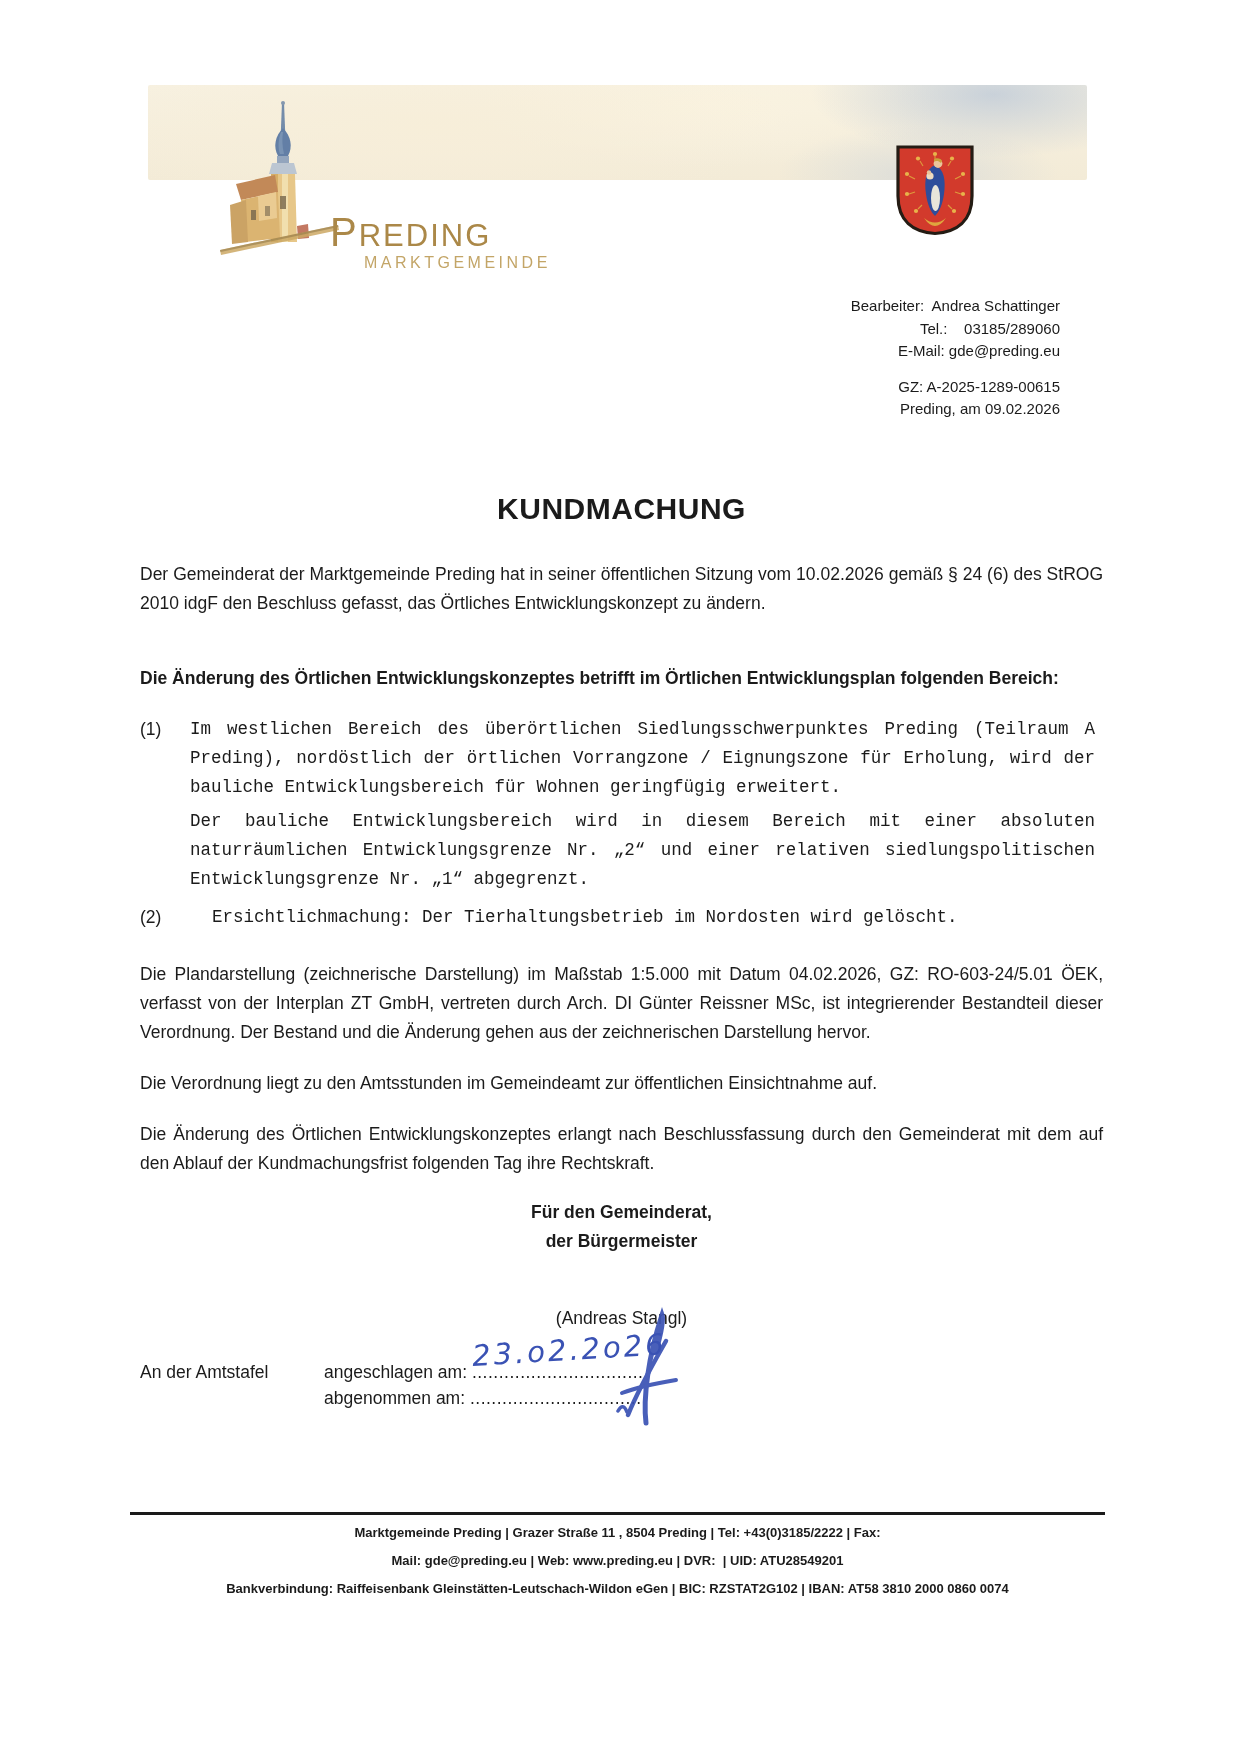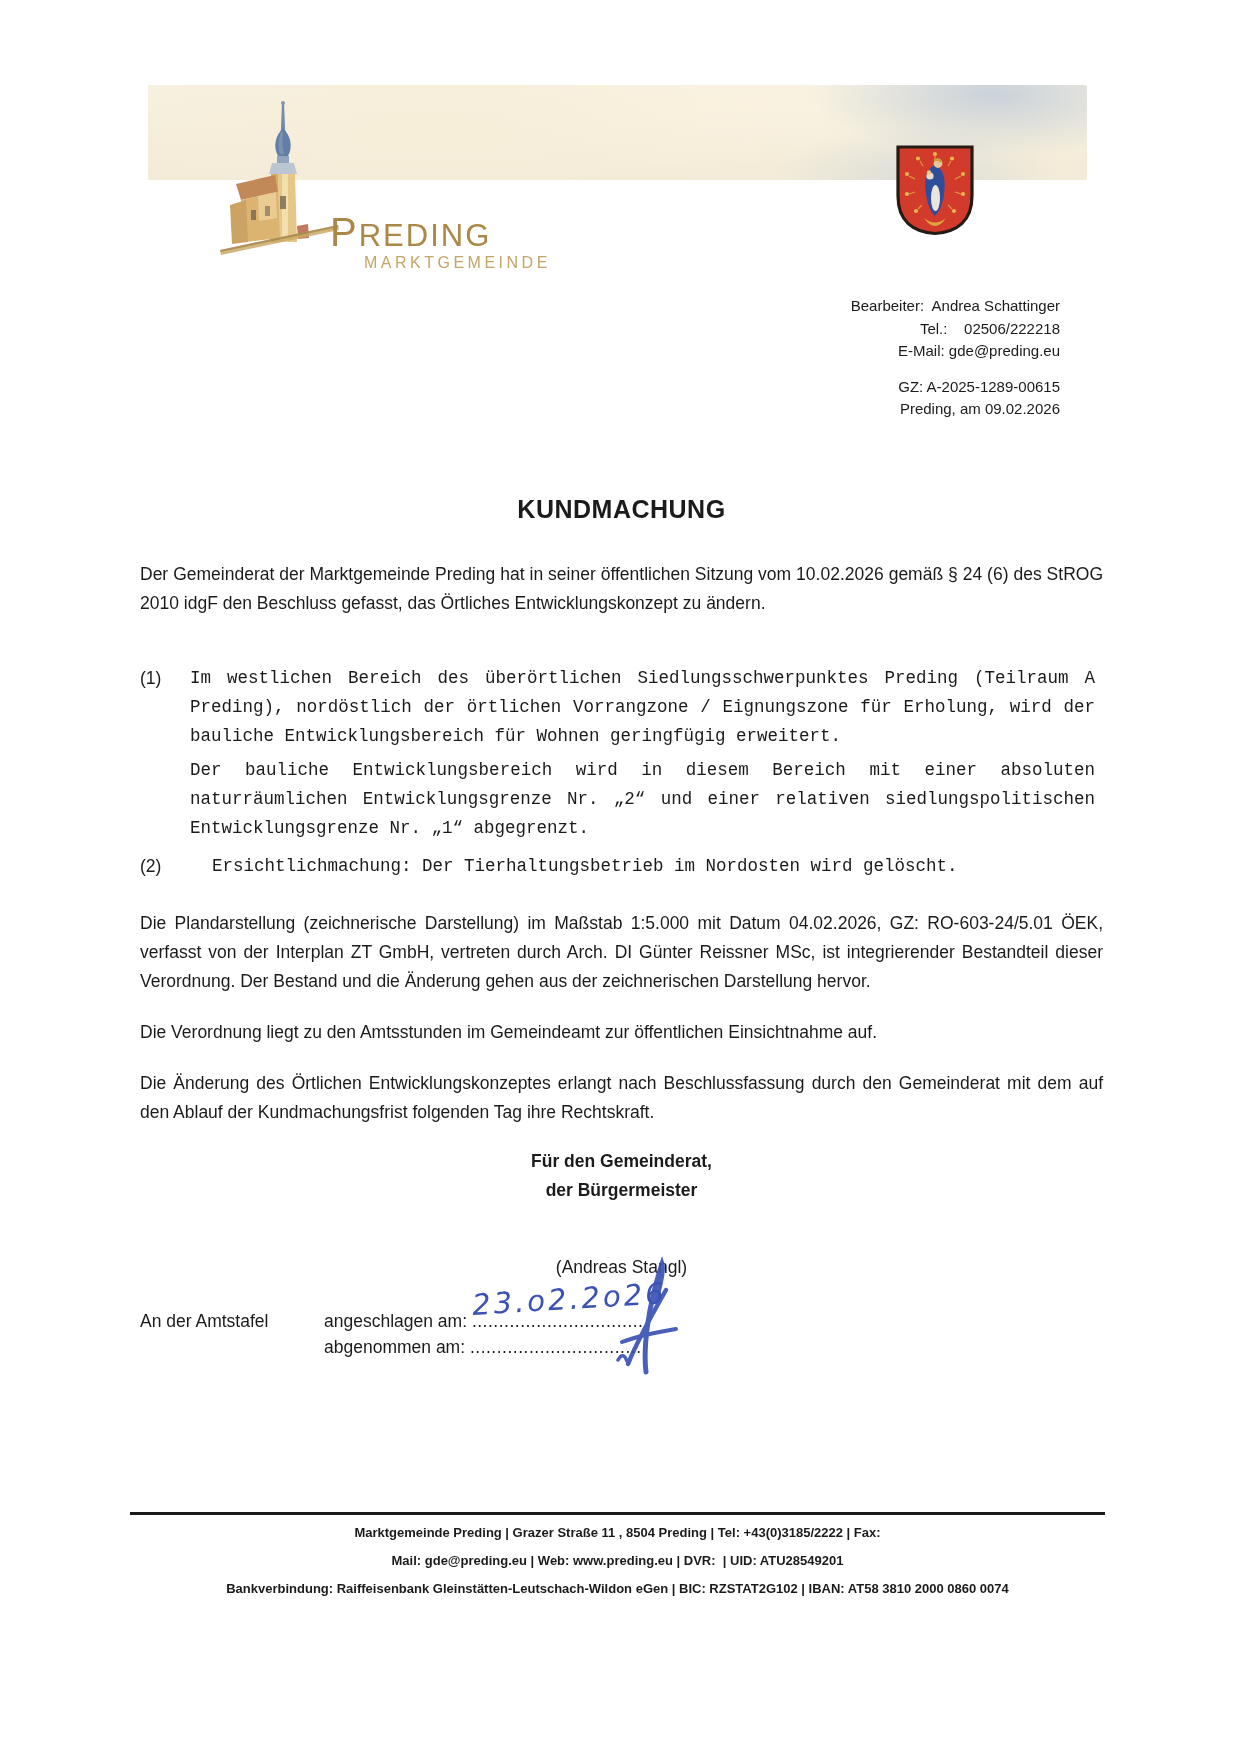--- a/index.html
+++ b/index.html
@@ -34,21 +34,21 @@
   }
   .contact div{white-space:pre;}
   .contact .gap{height:13px;}
   
   .content{
     position:absolute;left:140px;top:480px;width:963px;
     font-size:17.5px;line-height:29px;
   }
   .content p{margin:0;}
   .title{
-    text-align:center;font-weight:bold;font-size:25px;letter-spacing:.5px;
+    text-align:center;font-weight:bold;font-size:30px;letter-spacing:.5px;
     margin:12px 0 34px 0;line-height:34px;
   }
   .j{text-align:justify;}
   .intro{margin-bottom:46px !important;}
   .bold-head{font-weight:bold;margin-bottom:22px !important;}
   .list{margin-bottom:28px;}
   .list-item{display:flex;margin-bottom:9px;}
   .item-num{flex:0 0 50px;}
   .item-body{flex:1;}
   .item-body p{margin:0 8px 5px 0;font-family:Liberation Mono, monospace;}
@@ -140,32 +140,33 @@
     <ellipse cx="40.5" cy="54" rx="4.5" ry="13" fill="#e9e5da"></ellipse>
     <circle cx="43" cy="19.5" r="4.4" fill="#eac59b"></circle>
     <path d="M39,15.5 C41,13.5 46,14 47,17 L46,19 C44,16.5 41,16.5 39,17.5 Z" fill="#caa13c"></path>
     <circle cx="35" cy="32" r="3.6" fill="#efdcc0"></circle>
     <circle cx="34" cy="28.5" r="2.2" fill="#eac59b"></circle>
     <path d="M29,74 Q40,83 51,74 Q40,90 29,74 Z" fill="#dfa63e"></path>
   </svg>
 
   <div class="contact">
     <div>Bearbeiter:  Andrea Schattinger</div>
-    <div>Tel.:    02506/222218</div>
+    <div>Tel.:    03185/289060</div>
     <div>E-Mail: gde@preding.eu</div>
     <div class="gap"></div>
     <div>GZ: A-2025-1289-00615</div>
     <div>Preding, am 09.02.2026</div>
   </div>
 
   <div class="content">
     <div class="title">KUNDMACHUNG</div>
 
     <p class="j intro">Der Gemeinderat der Marktgemeinde Preding hat in seiner öffentlichen Sitzung vom 10.02.2026 gemäß § 24 (6) des StROG 2010 idgF den Beschluss gefasst, das Örtliches Entwicklungskonzept zu ändern.</p>
 
+    <p class="j bold-head">Die Änderung des Örtlichen Entwicklungskonzeptes betrifft im Örtlichen Entwicklungsplan folgenden Bereich:</p>
 
     <div class="list">
       <div class="list-item">
         <div class="item-num">(1)</div>
         <div class="item-body">
           <p class="j">Im westlichen Bereich des überörtlichen Siedlungsschwerpunktes Preding (Teilraum A Preding), nordöstlich der örtlichen Vorrangzone / Eignungszone für Erholung, wird der bauliche Entwicklungsbereich für Wohnen geringfügig erweitert.</p>
           <p class="j">Der bauliche Entwicklungsbereich wird in diesem Bereich mit einer absoluten naturräumlichen Entwicklungsgrenze Nr. „2“ und einer relativen siedlungspolitischen Entwicklungsgrenze Nr. „1“ abgegrenzt.</p>
         </div>
       </div>
       <div class="list-item second">

